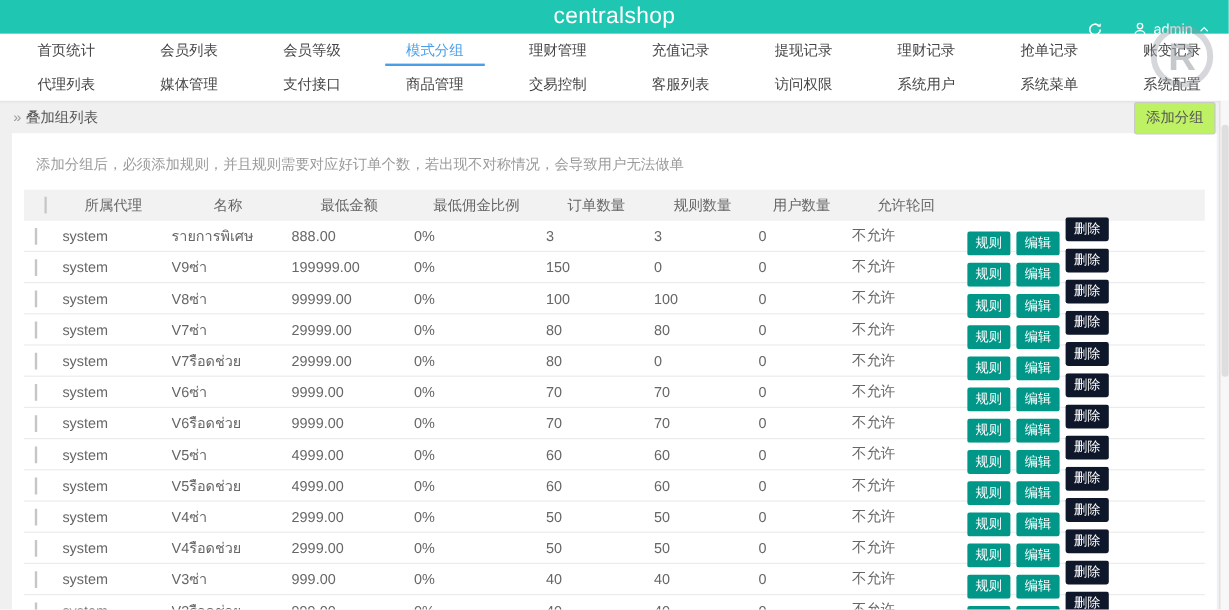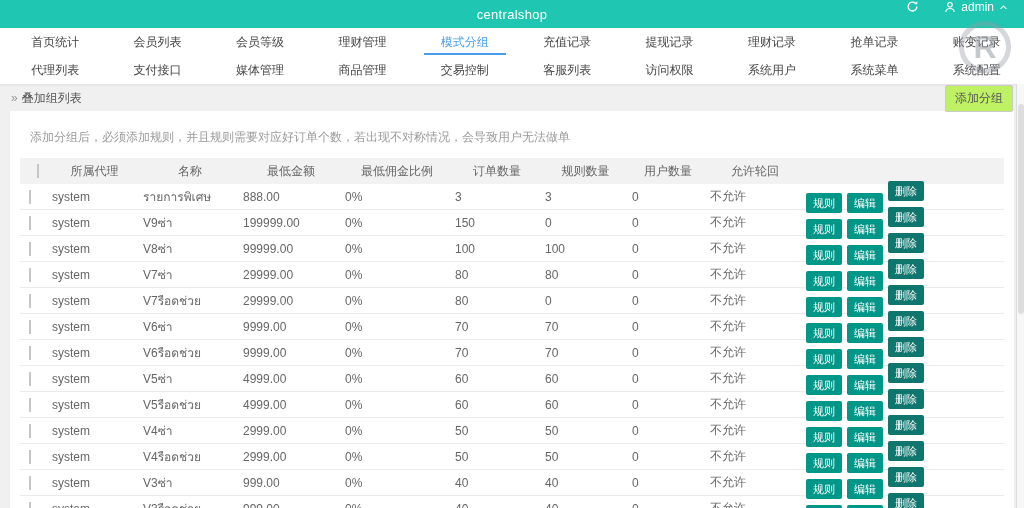--- a/index.html
+++ b/index.html
@@ -2,22 +2,22 @@
 <html><head>
 <meta charset="utf-8">
 <style>
   * { box-sizing: border-box; margin: 0; padding: 0; }
   html,body { width:1024px; height:508px; }
   body { font-family:"Liberation Sans","DejaVu Sans",sans-serif; }
   .app { position:relative; width:1024px; height:508px; overflow:hidden; background:#f0f0f0; font-size:12px; color:#555; }
 
   
   .topbar { position:relative; height:28px; background:#1fc6b2; display:flex; align-items:center; justify-content:center; }
-  .topbar .title { color:#fff; font-size:13px; letter-spacing:.3px; }
-  .top-controls { position:absolute; right:0; top:0; height:28px; display:flex; align-items:flex-start; }
+  .topbar .title { color:#fff; font-size:19px; letter-spacing:.3px; }
+  .top-controls { position:absolute; right:0; top:10px; height:28px; display:flex; align-items:center; }
   .refresh-btn { width:44px; display:flex; align-items:center; justify-content:center; cursor:pointer; }
   .user-btn { display:flex; align-items:center; gap:5px; padding:0 16px 0 10px; color:#fff; cursor:pointer; font-size:12px; }
 
   
   .nav { background:#fff; border-bottom:1px solid #e4e4e4; box-shadow:0 1px 2px rgba(0,0,0,.04); }
   .nav-row { display:grid; grid-template-columns:repeat(10,1fr); height:28px; }
   .nav-item { position:relative; text-align:center; line-height:28px; color:#454545; cursor:pointer; white-space:nowrap;margin-left:8px; }
   .nav-item.active { color:#4a9ee8; }
   .nav-item.active::after { content:""; position:absolute; left:6px; right:6px; bottom:1px; height:2px; background:#4a9ee8; }
 
@@ -33,21 +33,21 @@
 
   
   .grid-row { display:grid; grid-template-columns:32px 91px 100px 102px 110px 90px 87px 78px 96px 1fr; align-items:center; height:26px; }
   .thead { background:#f2f2f2; color:#666;text-align:center; }
   .tbody .grid-row { border-bottom:1px solid #ebebeb; color:#666; }
   .cell { overflow:hidden; white-space:nowrap; text-overflow:ellipsis; padding-right:6px; }
   .checkbox { width:13px; height:13px; border:1px solid #c6c6c6; border-radius:1px; background:#fff; margin-left:9px; cursor:pointer; }
   .actions { display:flex; gap:5px; }
   .btn { border:none; height:20px; line-height:20px; padding:0 7px; border-radius:2px; color:#fff; font-size:11px; cursor:pointer; font-family:inherit; }
   .btn-rule, .btn-edit { background:#009688;margin-top:12px; }
-  .btn-del { background:#0f766e; }
+  .btn-del { background:#0f172a; }
 
   
   .watermark { position:absolute; top:21px; right:13px; width:52px; height:52px; border:5px solid rgba(150,156,162,.40); border-radius:50%; display:flex; align-items:center; justify-content:center; font-size:32px; font-weight:bold; color:rgba(150,156,162,.55); z-index:6; pointer-events:none; }
 
   
   .scrollbar { position:absolute; top:84px; bottom:0; right:0; width:8px; background:#f7f7f7; border-left:1px solid #dcdcdc; z-index:7; }
   .scroll-thumb { position:absolute; left:1px; top:20px; width:6px; height:210px; background:#dedede; border-radius:3px; }
 
   svg { display:block; }
 </style>
@@ -82,32 +82,32 @@
         </span>
       </div>
     </div>
   </div>
 
   <div class="nav">
     <div class="nav-row">
         <span class="nav-item">首页统计</span>
         <span class="nav-item">会员列表</span>
         <span class="nav-item">会员等级</span>
+        <span class="nav-item active">模式分组</span>
         <span class="nav-item">理财管理</span>
-        <span class="nav-item active">模式分组</span>
         <span class="nav-item">充值记录</span>
         <span class="nav-item">提现记录</span>
         <span class="nav-item">理财记录</span>
         <span class="nav-item">抢单记录</span>
         <span class="nav-item">账变记录</span>
       </div>
     <div class="nav-row">
         <span class="nav-item">代理列表</span>
+        <span class="nav-item">媒体管理</span>
         <span class="nav-item">支付接口</span>
-        <span class="nav-item">媒体管理</span>
         <span class="nav-item">商品管理</span>
         <span class="nav-item">交易控制</span>
         <span class="nav-item">客服列表</span>
         <span class="nav-item">访问权限</span>
         <span class="nav-item">系统用户</span>
         <span class="nav-item">系统菜单</span>
         <span class="nav-item">系统配置</span>
       </div>
   </div>
 

